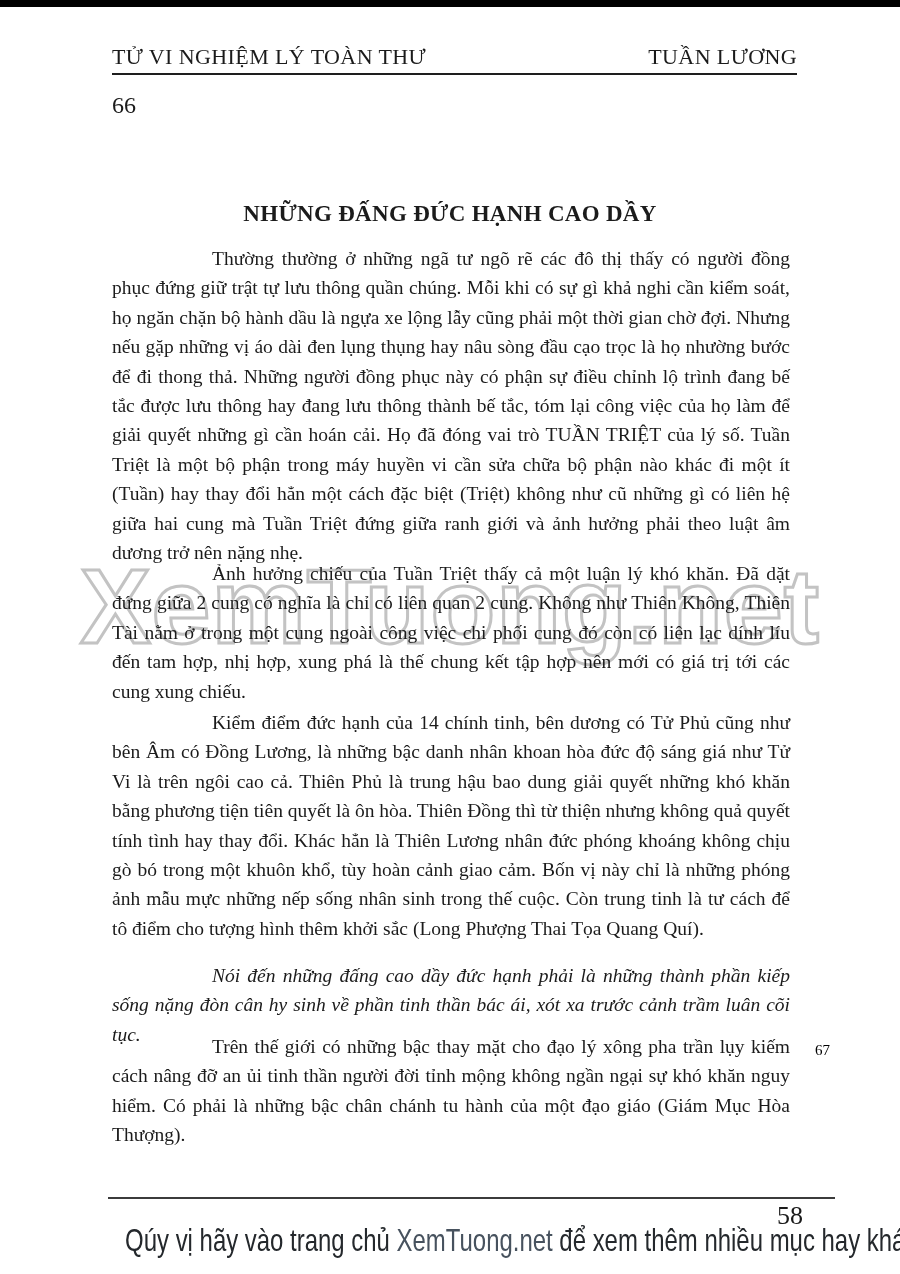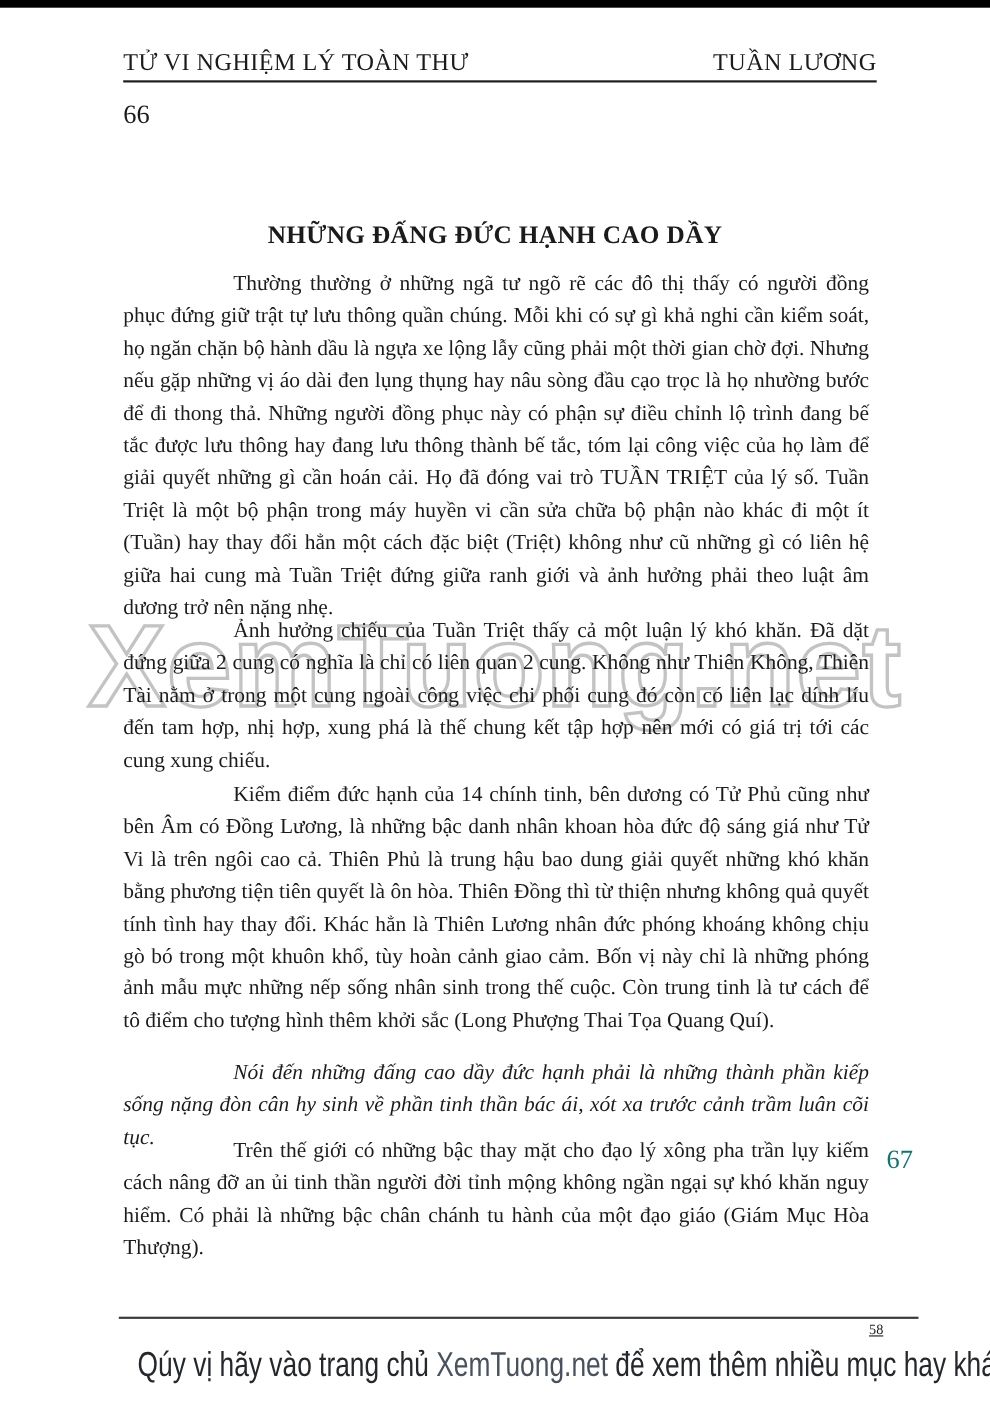--- a/index.html
+++ b/index.html
@@ -43,28 +43,28 @@
     text-align: justify; text-indent: 100px;
     font-size: 19.5px; line-height: 29.4px; z-index: 1;
   }
   .p1 { top: 244px; }
   .p2 { top: 559px; }
   .p3 { top: 708px; }
   .p4 { top: 961px; font-style: italic; }
   .p5 { top: 1032px; }
   .pagenum-mid {
     position: absolute; top: 1042px; right: 70px;
-    font-size: 24px; color: #0f766e; z-index: 1;
+    font-size: 15px; color: #000000; z-index: 1;
   }
   .bottom-rule {
     position: absolute; top: 1197px; left: 108px; width: 727px;
     border-top: 2px solid #3b3b3b;
   }
   .pagenum-bottom {
-    position: absolute; top: 1201px; right: 97px; font-size: 13px; text-decoration: underline;
+    position: absolute; top: 1201px; right: 97px; font-size: 26px;
   }
   .footer {
     position: absolute; top: 1222px; left: 0; width: 100%;
     text-align: center;
     font-family: "Liberation Sans", sans-serif;
     font-size: 31.5px; color: #24282c; z-index: 1;
   }
   .footer-inner {
     display: inline-block; white-space: nowrap;
     transform: scaleX(0.76); transform-origin: center;

